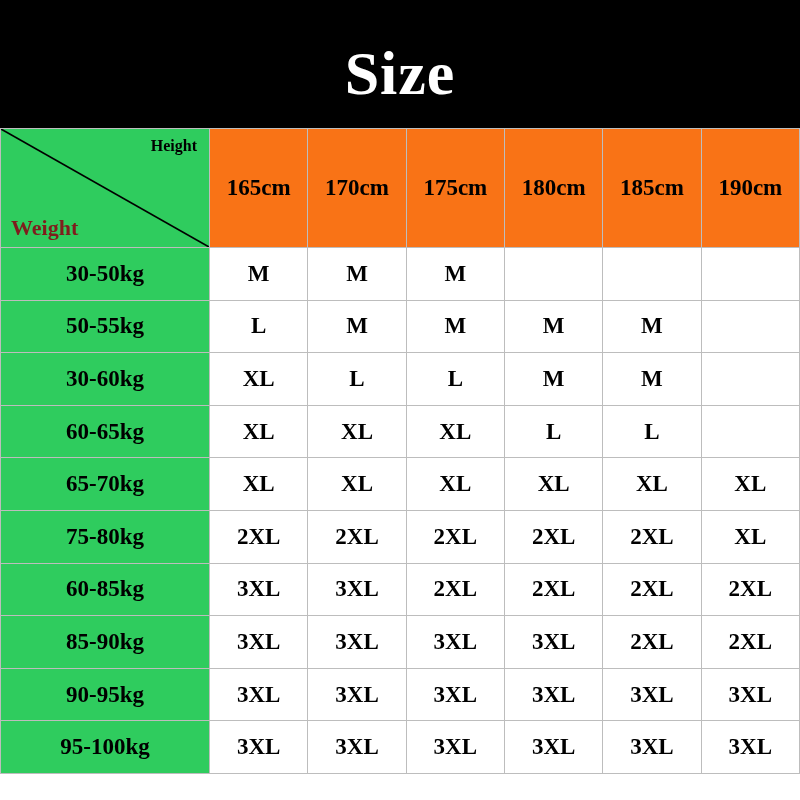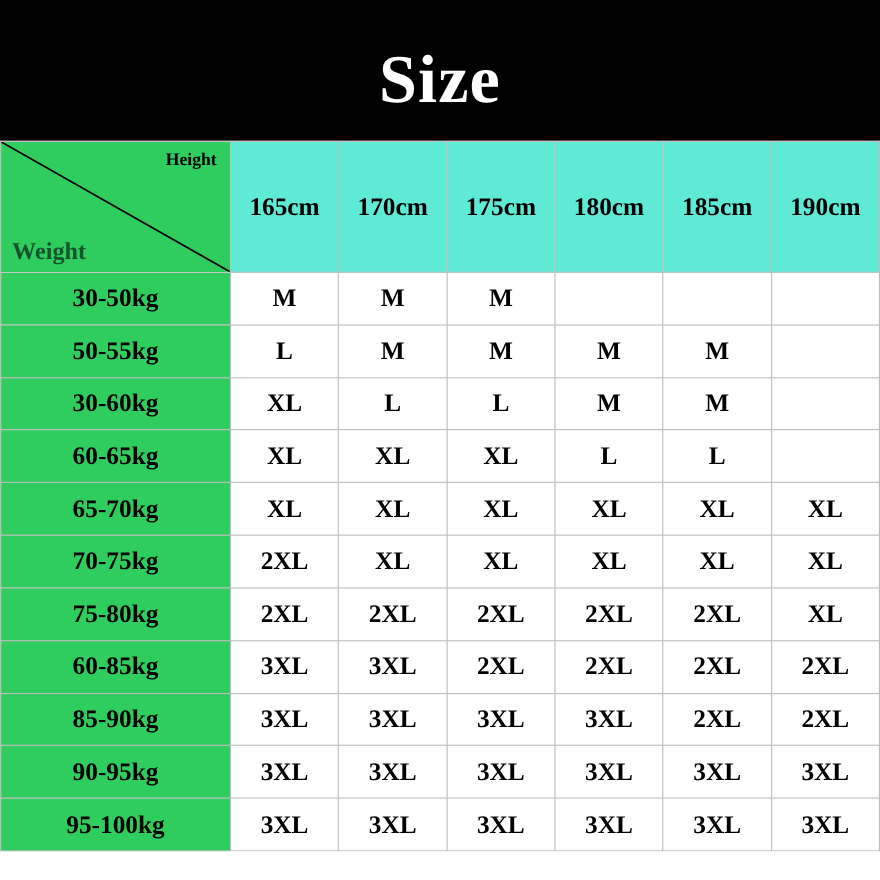--- a/index.html
+++ b/index.html
@@ -64,21 +64,21 @@
     text-align: center;
     vertical-align: middle;
     font-family: "Liberation Serif", serif;
     font-weight: bold;
     font-size: 23px;
     color: #000000;
     padding: 0;
   }
   
   td.hdr {
-    background: #5eead4;
+    background: #f97316;
     color: #000000;
     font-size: 22px;
   }
   td.rowhdr {
     background: #2fcc5e;
     color: #000000;
     font-size: 22px;
     width: 208px;
   }
   td.cell {
@@ -115,21 +115,21 @@
     font-family: "Liberation Serif", serif;
     color: #000000;
   }
   .corner-weight {
     position: absolute;
     left: 10px;
     bottom: 6px;
     font-size: 22px;
     font-weight: bold;
     font-family: "Liberation Serif", serif;
-    color: #14532d;
+    color: #7f1d1d;
   }
   
   .bottom-strip {
     position: absolute;
     left: 0;
     top: 774px;
     width: 800px;
     height: 26px;
     background: #ffffff;
   }
@@ -207,29 +207,20 @@
         <tr>
           <td class="rowhdr">65-70kg</td>
           <td class="cell">XL</td>
           <td class="cell">XL</td>
           <td class="cell">XL</td>
           <td class="cell">XL</td>
           <td class="cell">XL</td>
           <td class="cell">XL</td>
         </tr>
 
-        <tr>
-          <td class="rowhdr">70-75kg</td>
-          <td class="cell">2XL</td>
-          <td class="cell">XL</td>
-          <td class="cell">XL</td>
-          <td class="cell">XL</td>
-          <td class="cell">XL</td>
-          <td class="cell">XL</td>
-        </tr>
 
         <tr>
           <td class="rowhdr">75-80kg</td>
           <td class="cell">2XL</td>
           <td class="cell">2XL</td>
           <td class="cell">2XL</td>
           <td class="cell">2XL</td>
           <td class="cell">2XL</td>
           <td class="cell">XL</td>
         </tr>

